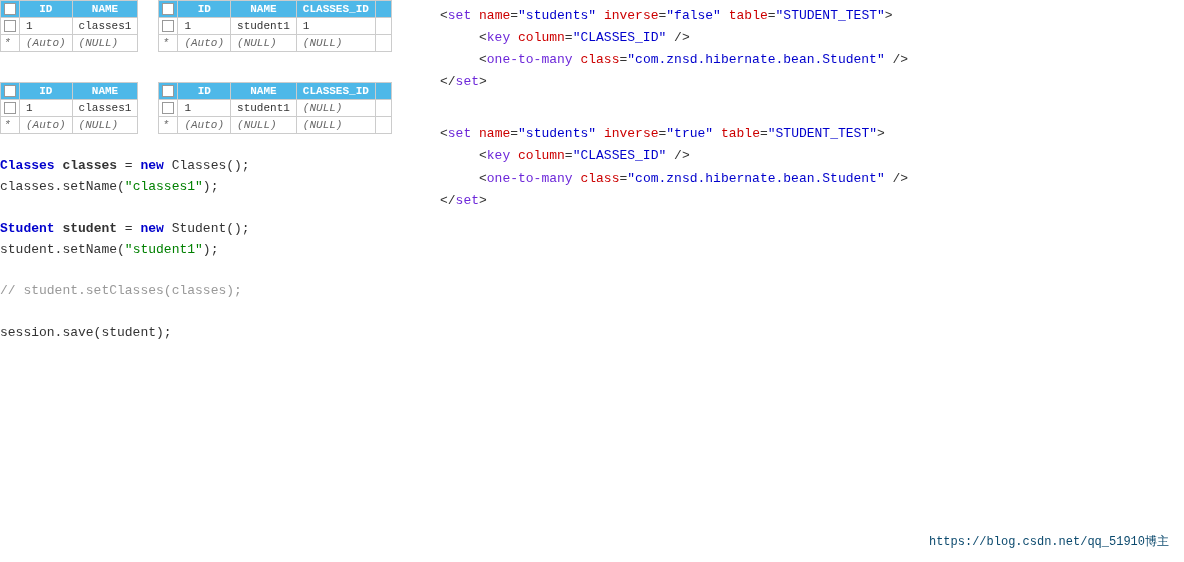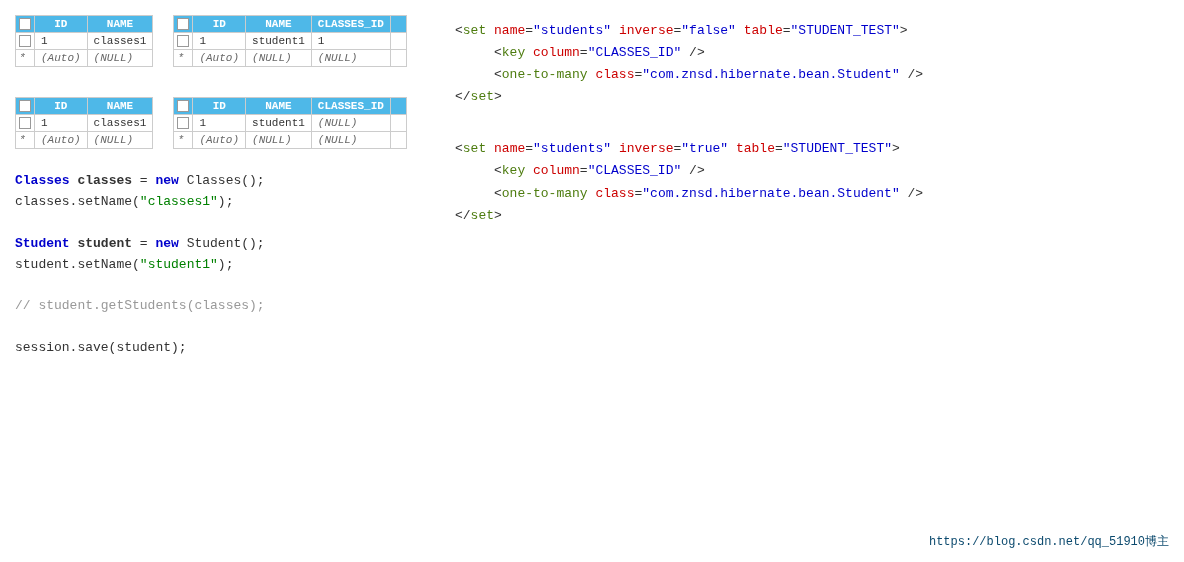--- a/index.html
+++ b/index.html
@@ -11,21 +11,20 @@
       width: 1184px;
       min-height: 562px;
       position: relative;
       overflow: hidden;
     }
 
     .main-container {
       display: flex;
       width: 1184px;
       min-height: 562px;
-      padding: 15px;
     }
 
     
     .left-panel {
       width: 420px;
       flex-shrink: 0;
     }
 
     
     .right-panel {
@@ -111,21 +110,21 @@
       font-size: 13px;
       line-height: 1.7;
     }
 
     .xml-line {
       display: block;
       white-space: pre;
     }
 
     
-    .tag { color: #4d7c0f; text-align: center; }
+    .tag { color: #6d28d9; text-align: center; }
     .attr-name { color: #cc0000; }
     .attr-val { color: #0000cc; }
 
     
     .kw { color: #0000cc; font-weight: bold; }
     .kw2 { font-weight: bold; }
     .comment { color: #999; }
     .str { color: #008000; }
 
     
@@ -250,21 +249,21 @@
       </table>
     </div>
 
     <div class="code-section" style="margin-top: 22px;">
       <span class="code-line"><span class="kw">Classes</span> <span class="kw2">classes</span> = <span class="kw">new</span> <span>Classes();</span></span>
       <span class="code-line">classes.setName(<span class="str">"classes1"</span>);</span>
       <span class="code-line">&nbsp;</span>
       <span class="code-line"><span class="kw">Student</span> <span class="kw2">student</span> = <span class="kw">new</span> <span>Student();</span></span>
       <span class="code-line">student.setName(<span class="str">"student1"</span>);</span>
       <span class="code-line">&nbsp;</span>
-      <span class="code-line"><span class="comment">// student.getStudents(classes);</span></span>
+      <span class="code-line"><span class="comment">// student.setClasses(classes);</span></span>
       <span class="code-line">&nbsp;</span>
       <span class="code-line">session.save(student);</span>
     </div>
   </div>
 
   <div class="right-panel">
 
     <div class="xml-section">
       <span class="xml-line">&lt;<span class="tag">set</span> <span class="attr-name">name</span>=<span class="attr-val">"students"</span> <span class="attr-name">inverse</span>=<span class="attr-val">"false"</span> <span class="attr-name">table</span>=<span class="attr-val">"STUDENT_TEST"</span>&gt;</span>
       <span class="xml-line">     &lt;<span class="tag">key</span> <span class="attr-name">column</span>=<span class="attr-val">"CLASSES_ID"</span> /&gt;</span>

